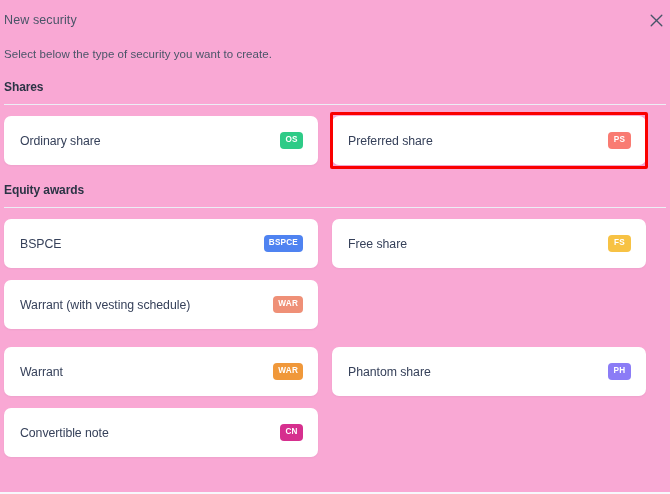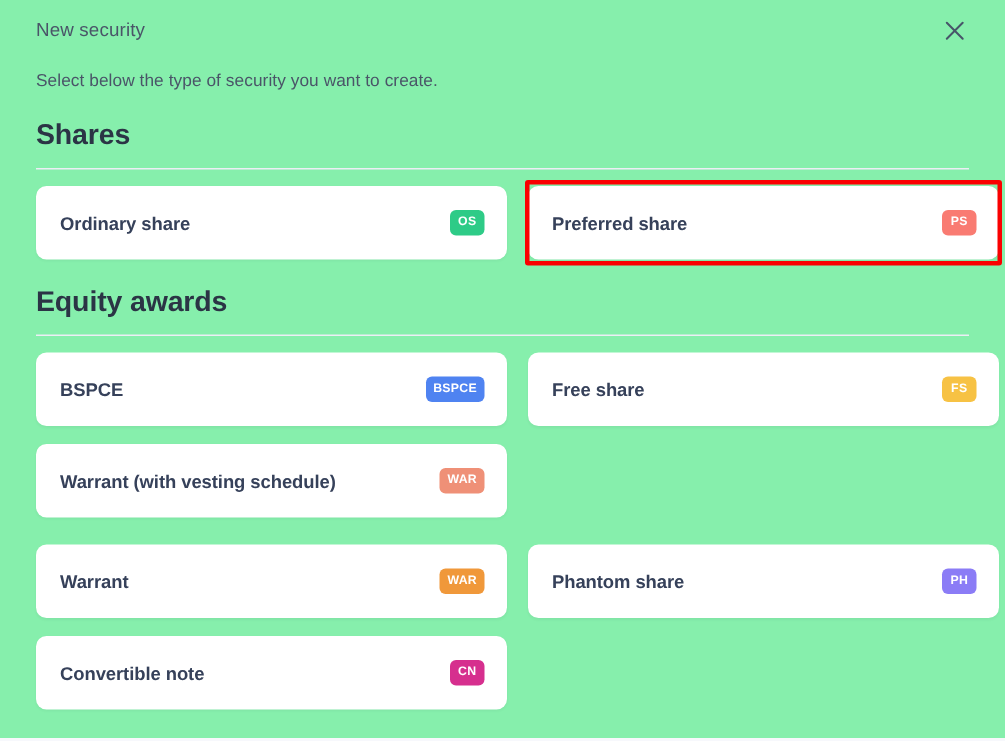--- a/index.html
+++ b/index.html
@@ -14,22 +14,22 @@
     background: #f7f8fc;
     font-family: "Liberation Sans", sans-serif;
     color: #2e3a4e;
     -webkit-font-smoothing: antialiased;
   }
 
   .modal {
     position: relative;
     width: 670px;
     height: 492px;
-    background: #86efac;
-    padding: 0 24px;
+    background: #f9a8d4;
+    padding: 0 4px;
   }
 
   
   .modal-header {
     height: 34px;
     display: flex;
     align-items: center;
     justify-content: space-between;
     padding-top: 6px;
   }
@@ -59,21 +59,21 @@
     color: #4a5568;
     margin-top: 14px;
     letter-spacing: 0.05px;
   }
 
   
   .section { margin-top: 18px; }
   .section.first { margin-top: 20px; }
 
   .section-heading {
-    font-size: 19px;
+    font-size: 12px;
     font-weight: 700;
     color: #2b3445;
     letter-spacing: -0.1px;
     padding-bottom: 10px;
     border-bottom: 1px solid #eceef5;
   }
 
   .card-grid {
     display: grid;
     grid-template-columns: 314px 314px;
@@ -90,21 +90,21 @@
     display: flex;
     align-items: center;
     justify-content: space-between;
     padding: 0 15px 0 16px;
     cursor: pointer;
     box-shadow: 0 1px 2px rgba(30, 41, 59, 0.05);
   }
 
   .card-label {
     font-size: 12.3px;
-    font-weight: 700;
+    font-weight: 400;
     color: #36415a;
     letter-spacing: -0.05px;
   }
 
   .badge {
     display: inline-flex;
     align-items: center;
     justify-content: center;
     min-width: 23px;
     height: 17px;

